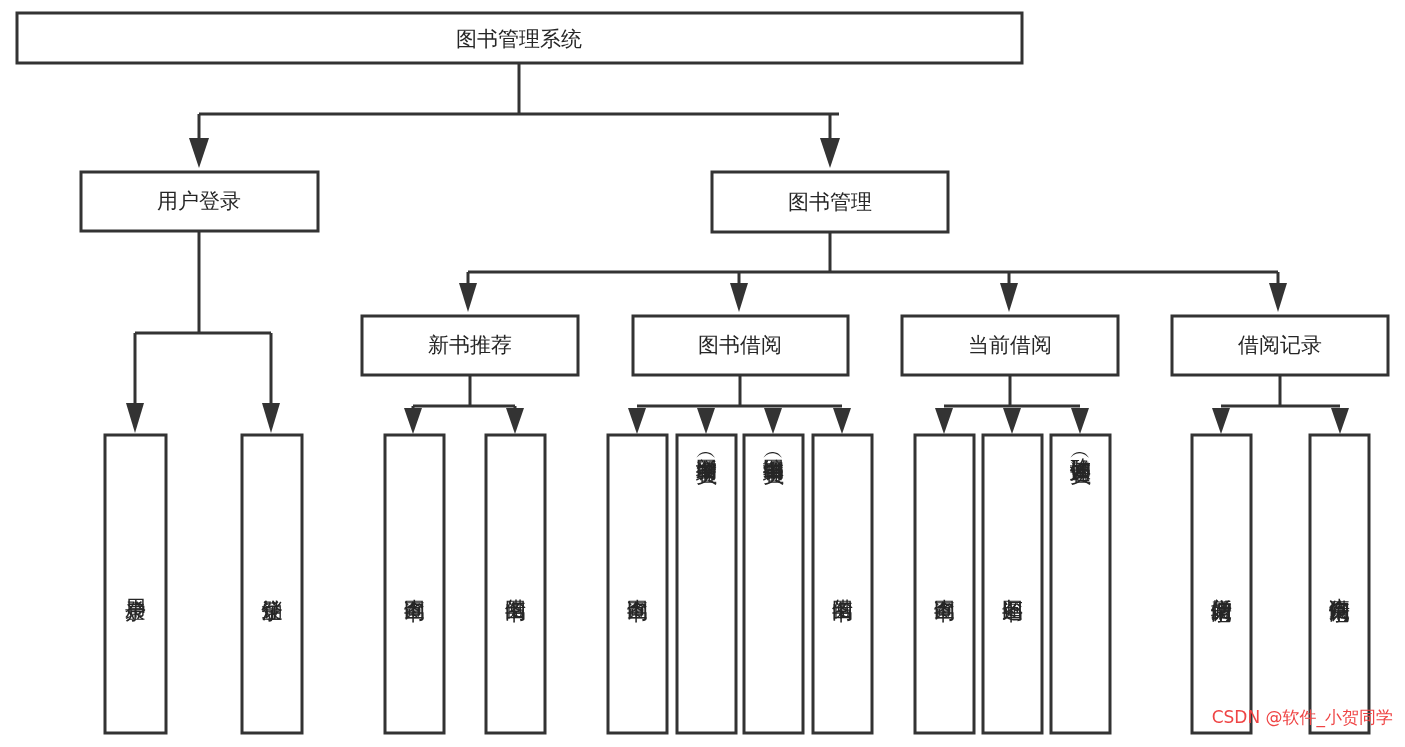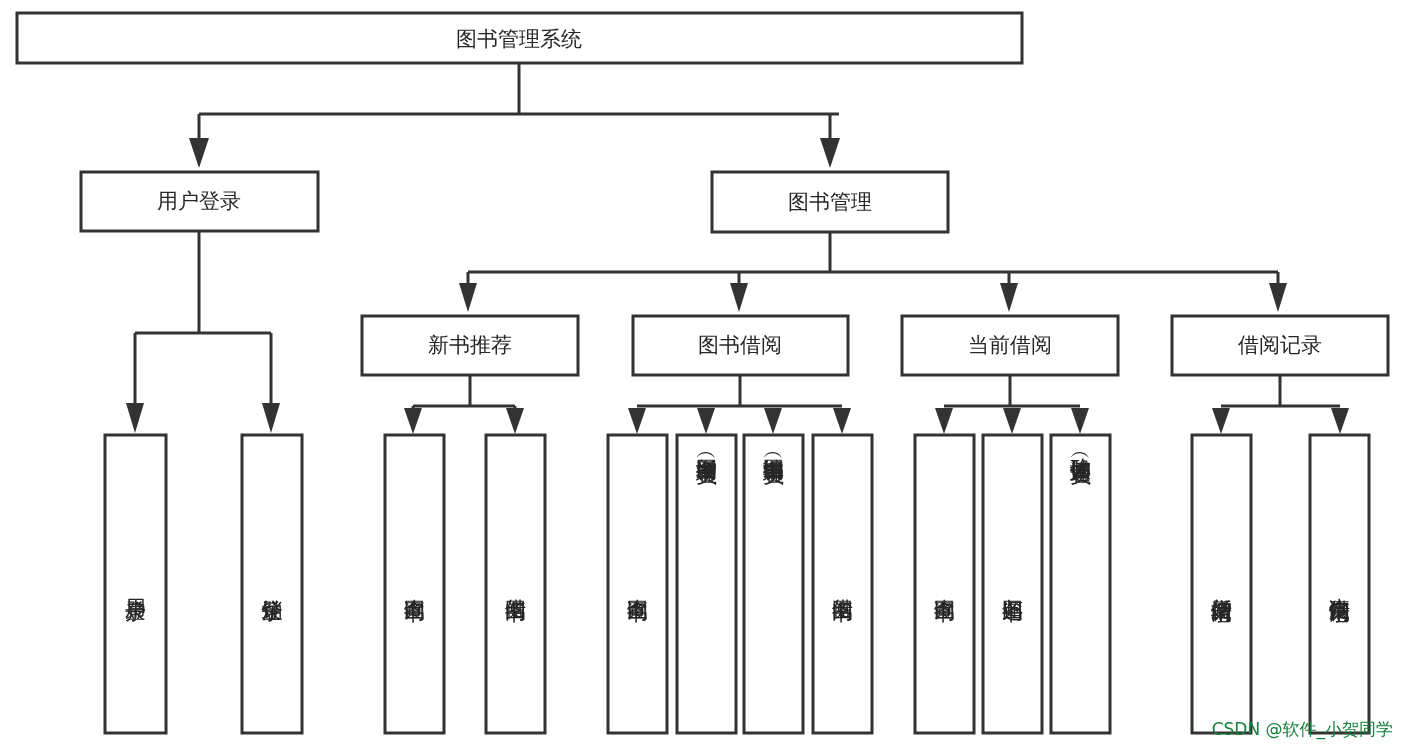--- a/index.html
+++ b/index.html
@@ -63,24 +63,24 @@
     font-size: 21px;
     line-height: 1.05;
     color: #262626;
     letter-spacing: 1px;
     white-space: nowrap;
     text-align: center;
   }
   .watermark {
     position: absolute;
     right: 12px;
-    bottom: 6px;
+    bottom: 18px;
     font-family: "DejaVu Sans", "Liberation Sans", sans-serif;
     font-size: 17px;
-    color: #15803d;
+    color: #ef4444;
     white-space: nowrap;
     pointer-events: none;
   }
 </style>
 </head>
 <body>
 
 <div id="diagram-root">
 
   <svg class="diagram-canvas" viewBox="0 0 1405 747" xmlns="http://www.w3.org/2000/svg">

